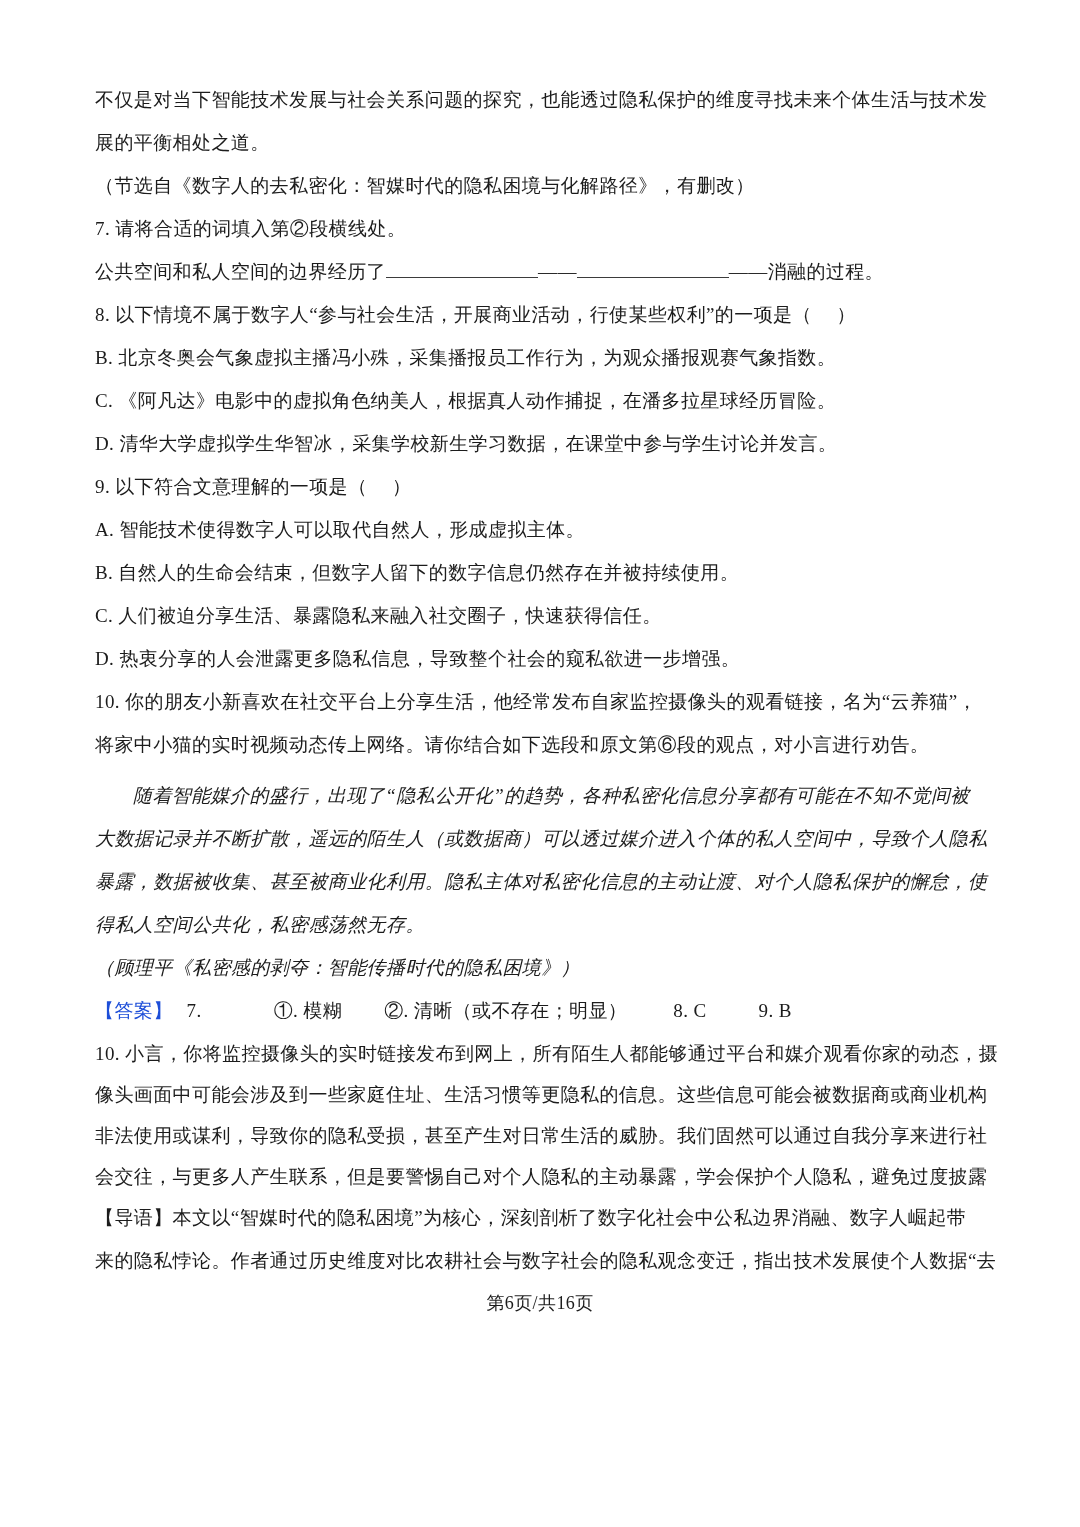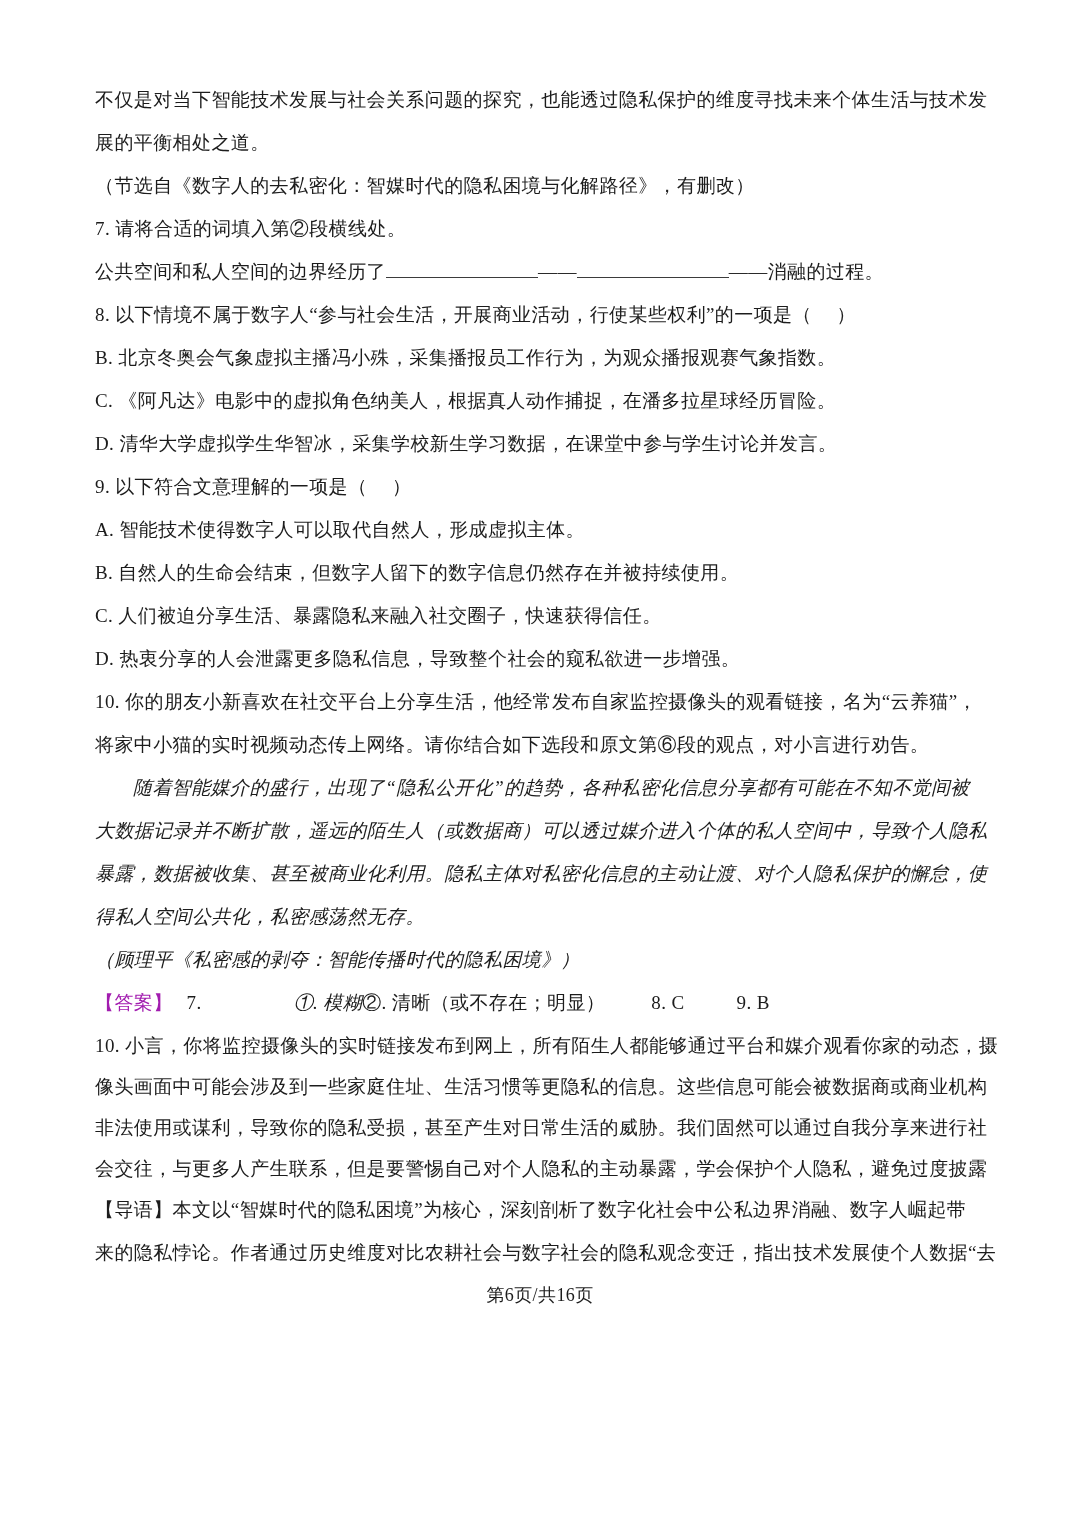--- a/index.html
+++ b/index.html
@@ -25,33 +25,33 @@
   .ln {
     height: 43px;
     line-height: 27px;
     white-space: nowrap;
   }
   .a10 .ln {
     height: 41px;
   }
   .right { text-align: left; }
   .center { text-align: center; }
-  .indent { padding-left: 38px; }
+  .indent { padding-left: 38px; margin-top: 8px; }
   .kaiti { font-style: italic; }   
-  .blue { color: #a21caf; }
+  .blue { color: #1d4ed8; }
   .blank {
     display: inline-block;
     width: 152px;
     height: 0.95em;
     border-bottom: 1.5px solid #3b3b3b;
     vertical-align: baseline;
   }
   .ans-q7no  { margin-left: 14px; }
-  .ans-b1    { margin-left: 92px; font-style: italic; }
-  .ans-b2    { }
+  .ans-b1    { margin-left: 72px; }
+  .ans-b2    { margin-left: 42px; }
   .ans-q8    { margin-left: 46px; }
   .ans-q9    { margin-left: 52px; }
   .footer {
     height: 34px;
     line-height: 26px;
     font-size: 18px;
   }
 </style>
 </head>
 <body>

